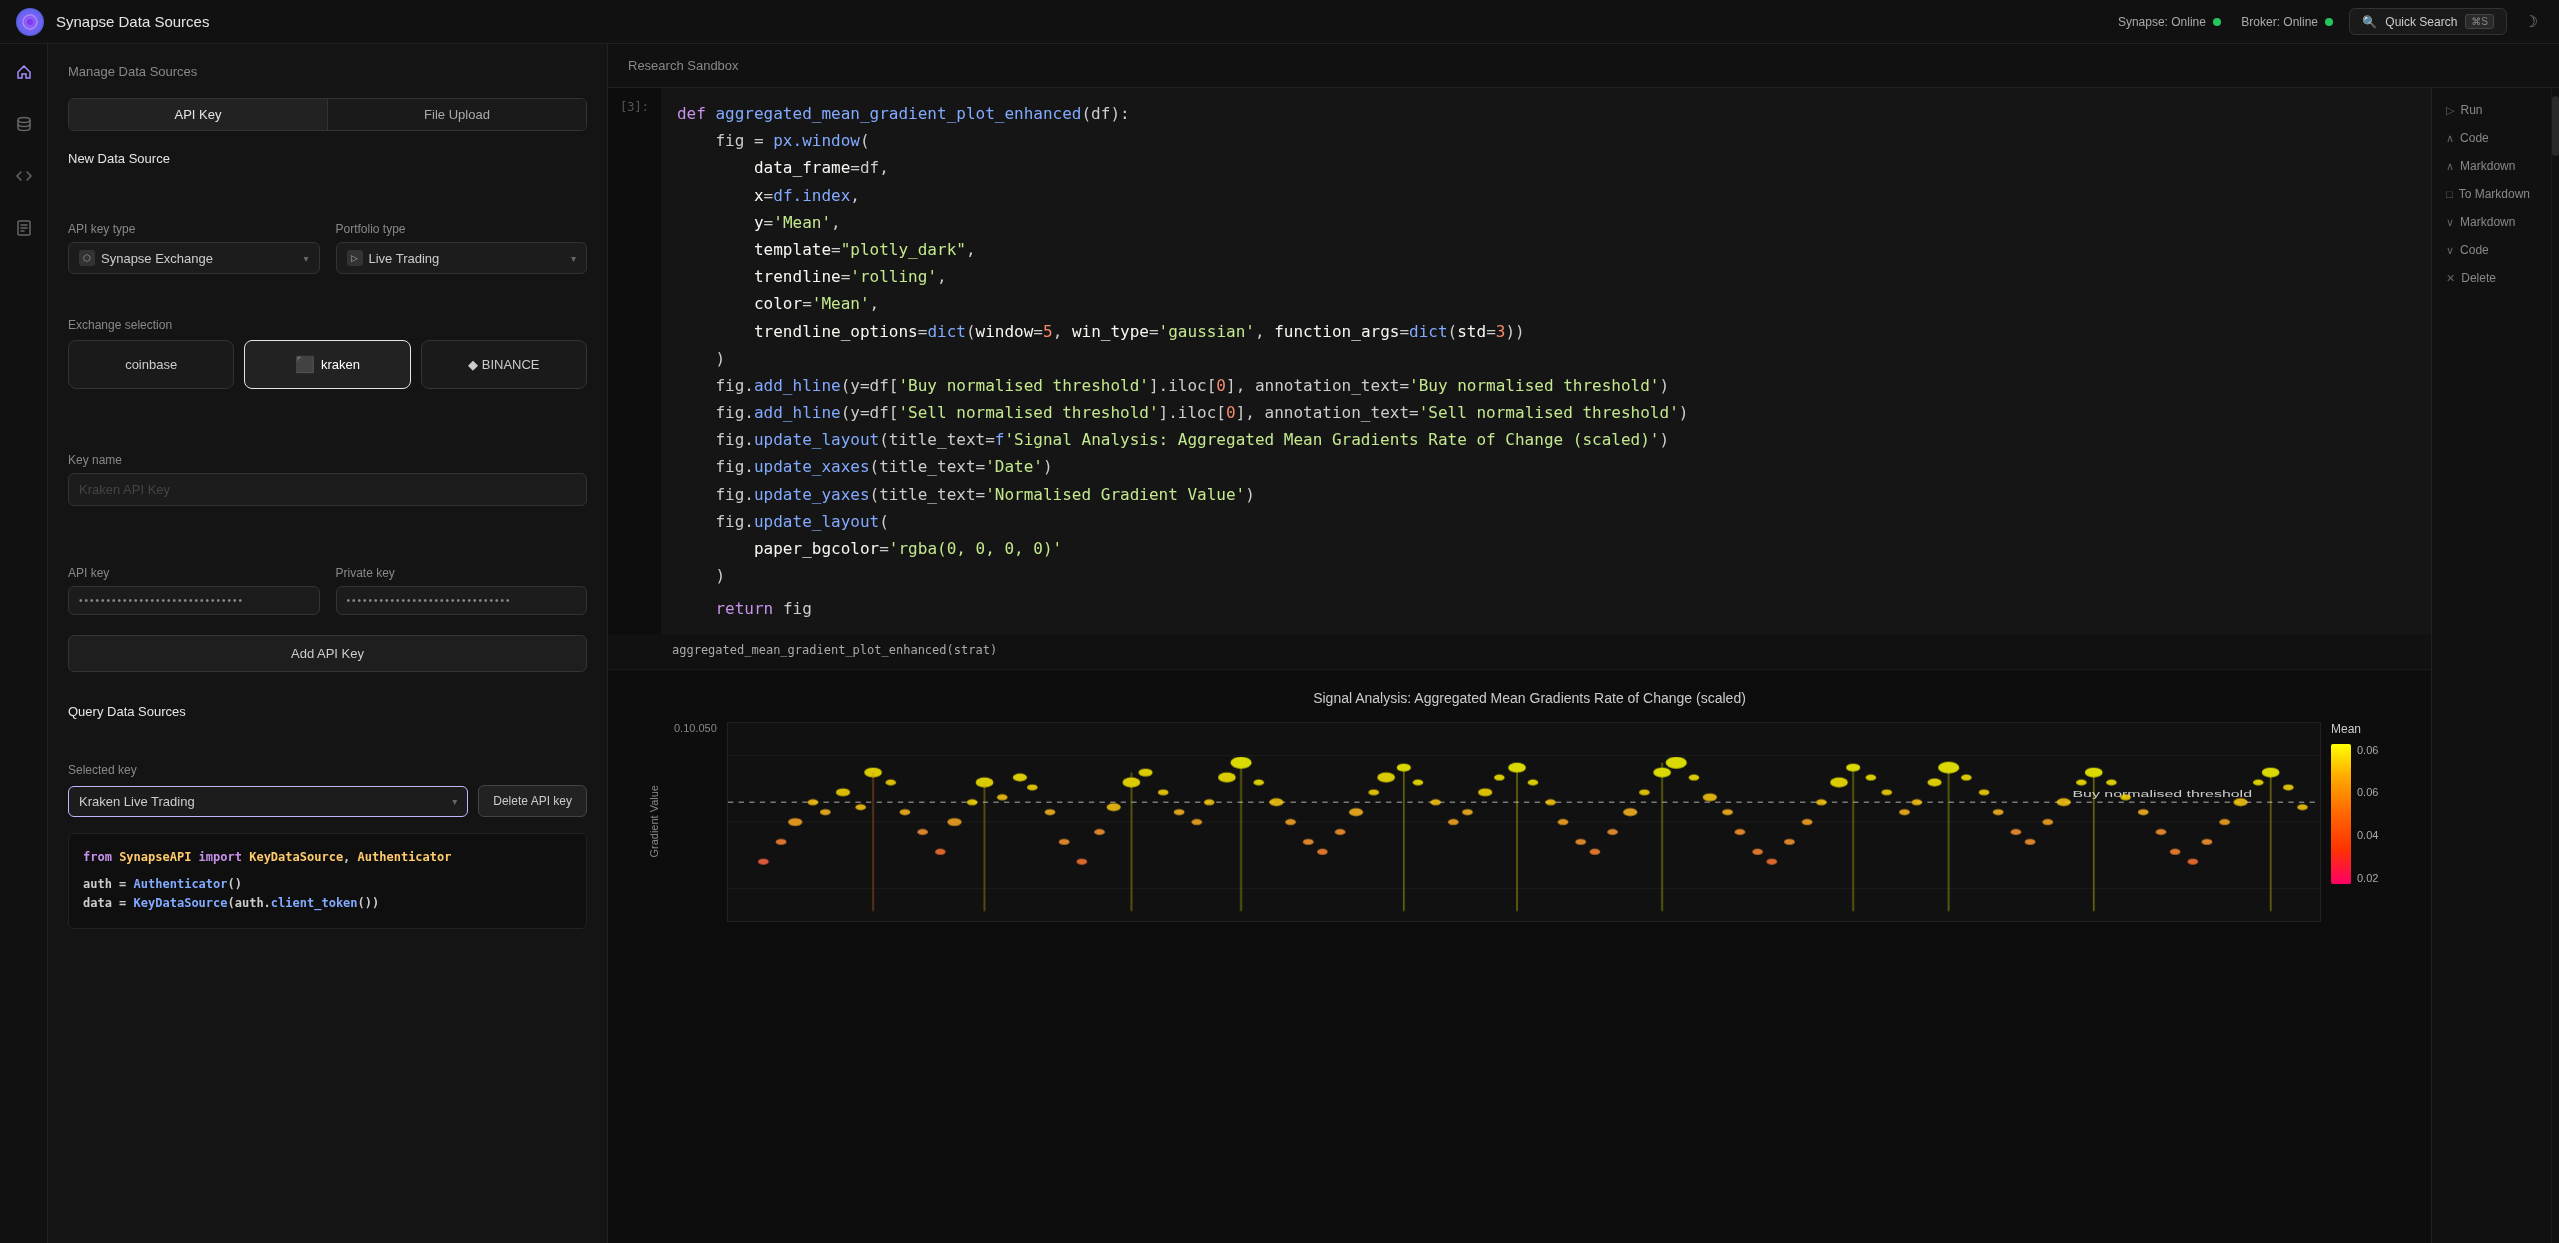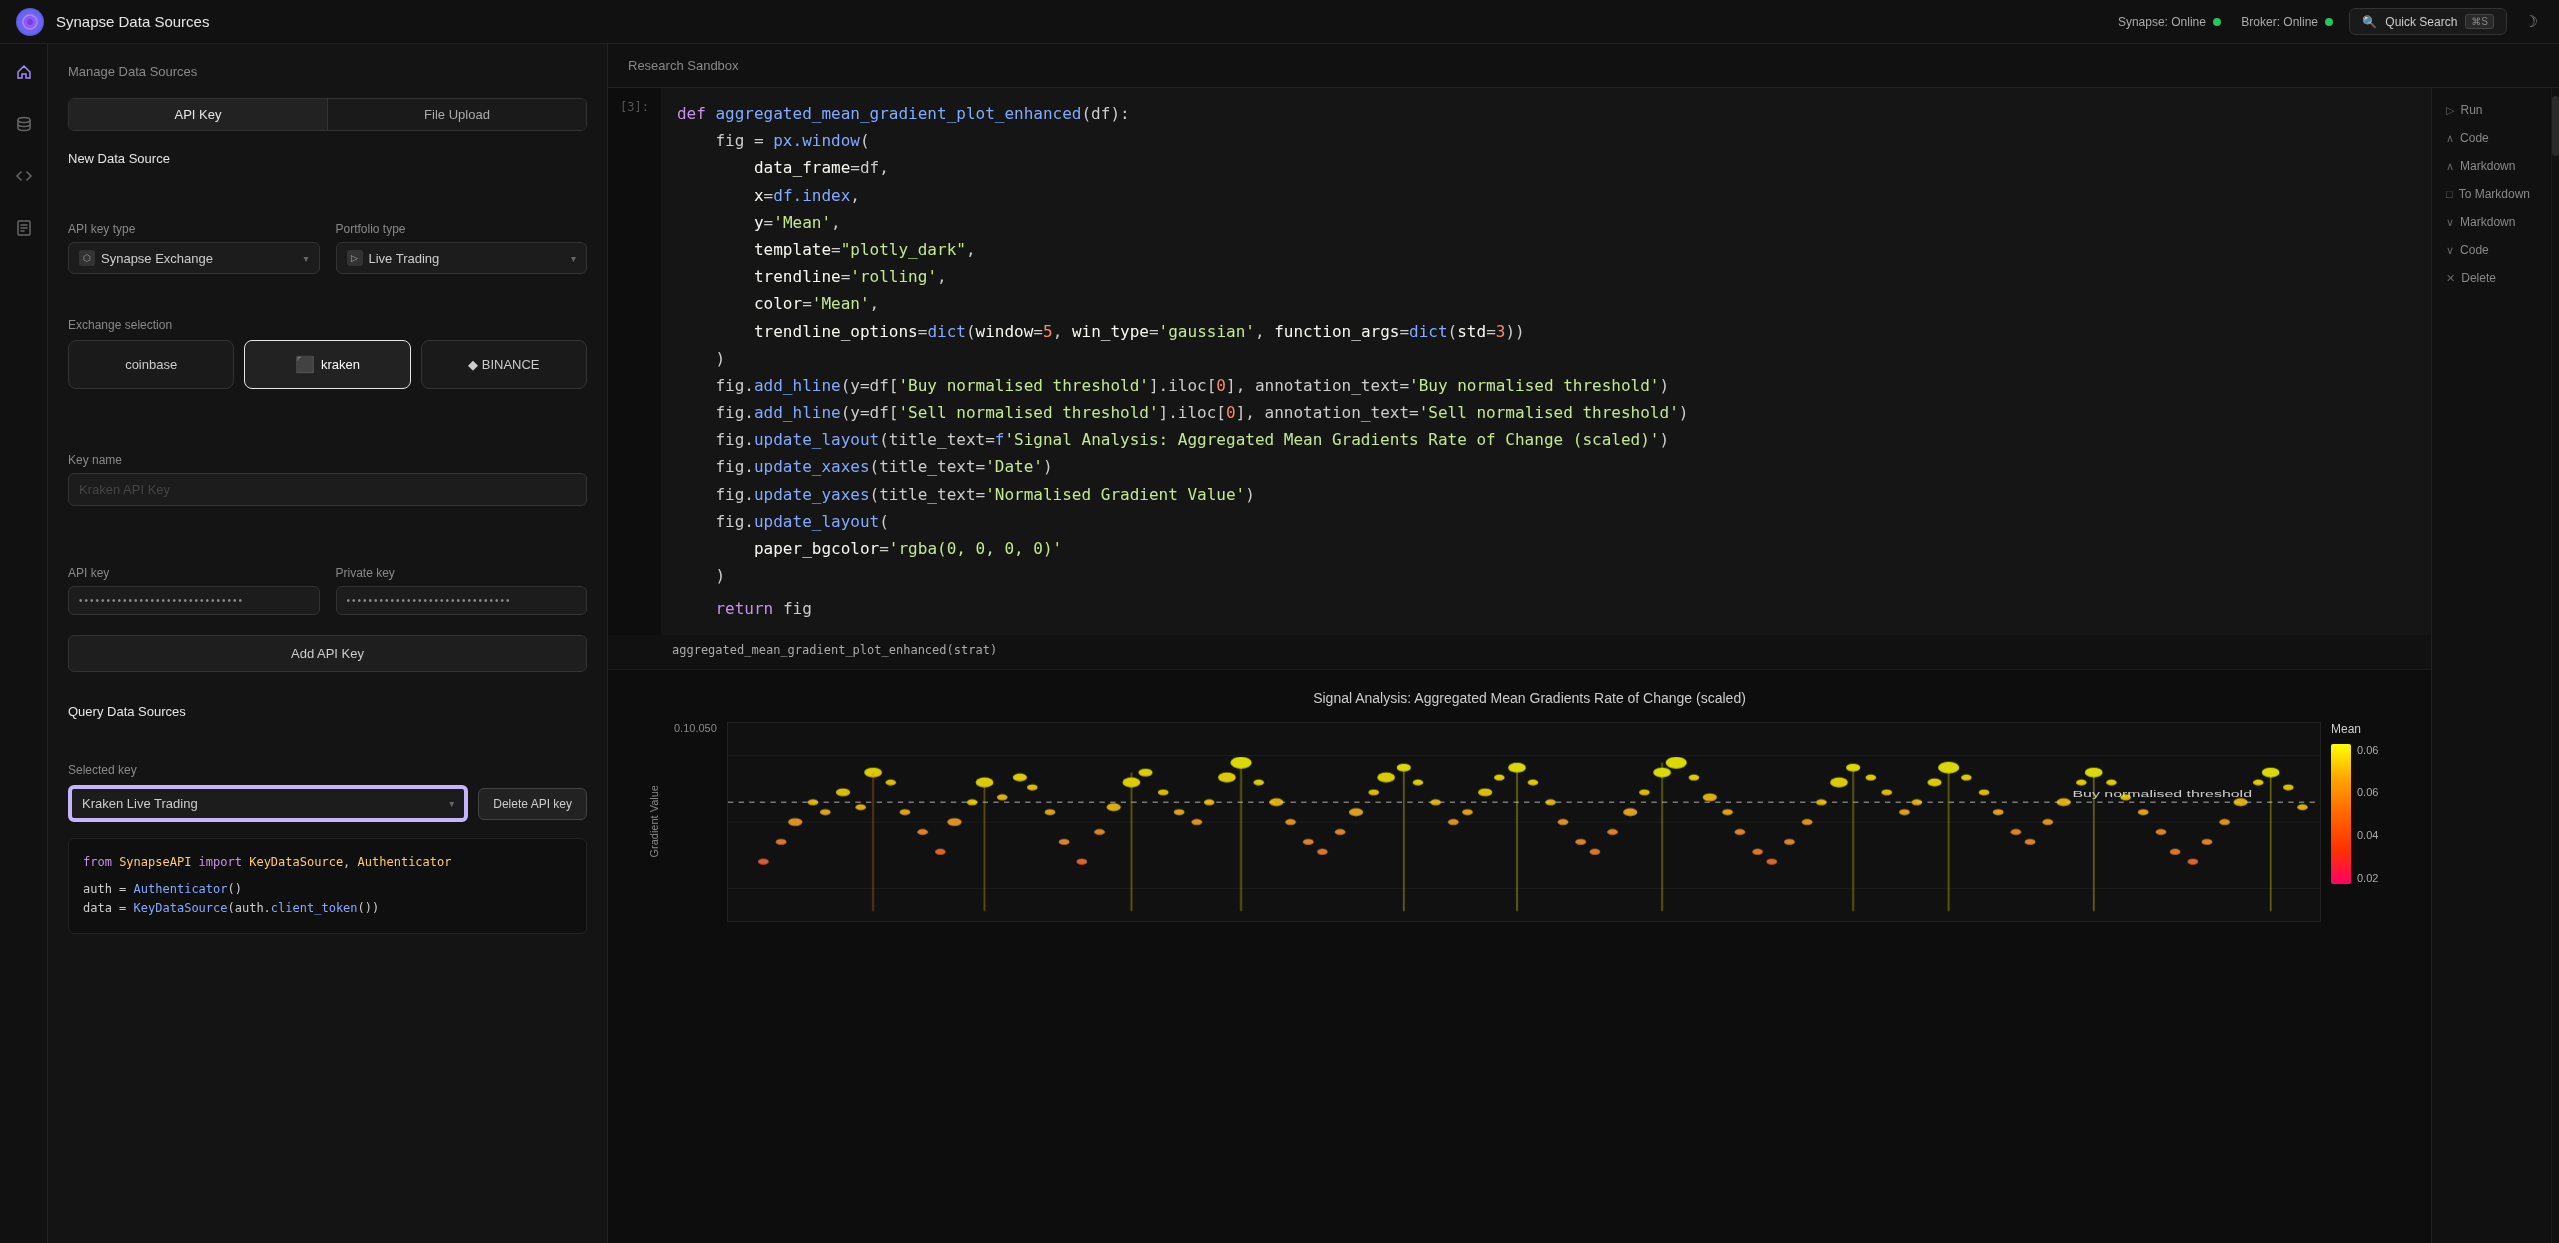--- a/index.html
+++ b/index.html
@@ -270,21 +270,21 @@
       display: flex;
       gap: 10px;
       align-items: center;
       margin-bottom: 16px;
     }
     .key-select-wrapper {
       flex: 1;
       display: flex;
       align-items: center;
       background: #1c1c1c;
-      border: 4px solid #c4b5fd;
+      border: 1px solid #c4b5fd;
       border-radius: 6px;
       padding: 7px 10px;
       cursor: pointer;
     }
     .key-select-text {
       flex: 1;
       font-size: 13px;
       color: #ccc;
     }
     .delete-btn {
@@ -299,20 +299,21 @@
     }
 
     .code-block {
       background: #0f0f0f;
       border: 1px solid #222;
       border-radius: 6px;
       padding: 14px;
       font-family: 'Consolas', 'Monaco', monospace;
       font-size: 12px;
       line-height: 1.6;
+      font-weight: bold;
     }
     .code-keyword { color: #c792ea; }
     .code-function { color: #82aaff; }
     .code-class { color: #ffcb6b; }
 
     
     .right-panel {
       flex: 1;
       display: flex;
       flex-direction: column;

